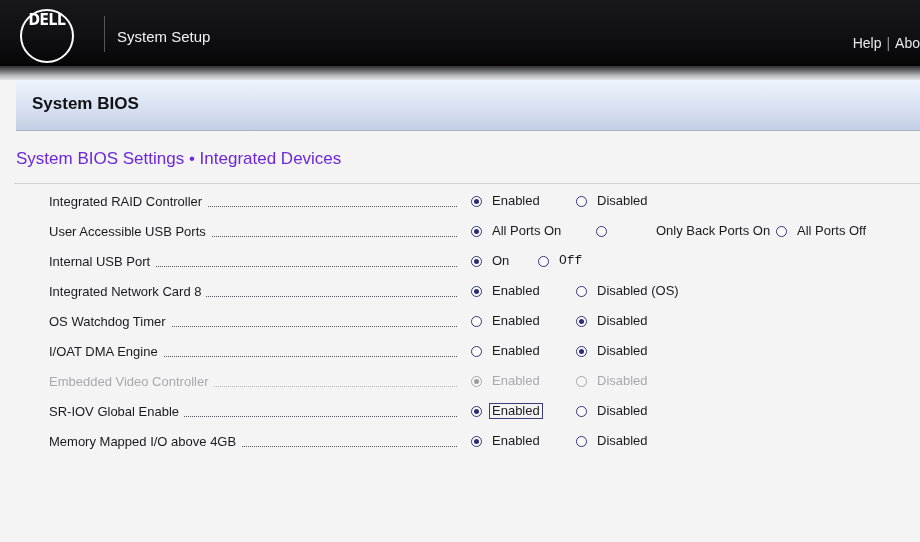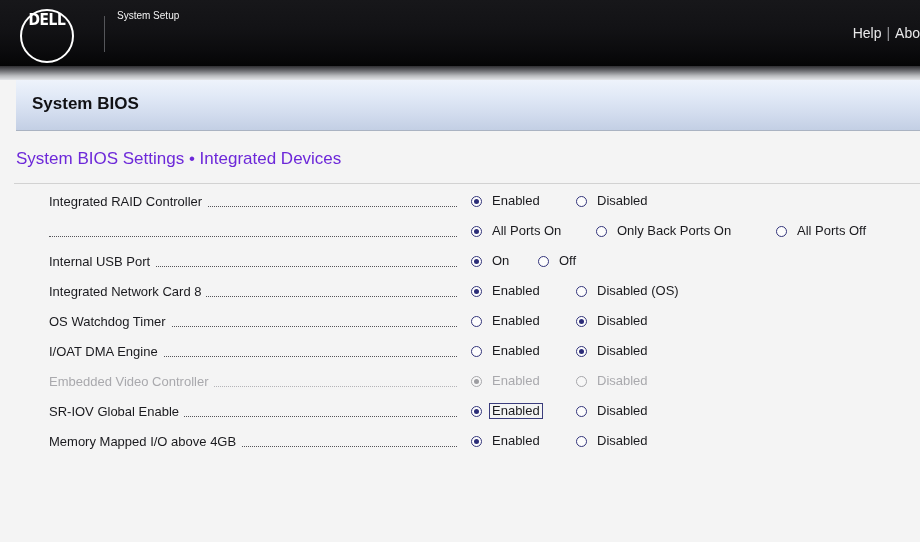--- a/index.html
+++ b/index.html
@@ -49,27 +49,27 @@
     transform: scaleX(0.92);
   }
   .topbar-divider {
     position: absolute;
     left: 104px; top: 16px;
     width: 1px; height: 36px;
     background: #55565a;
   }
   .topbar-title {
     position: absolute;
-    left: 117px; top: 10px;
+    left: 117px; top: 28px;
     color: #f2f2f2;
-    font-size: 10px;
+    font-size: 15px;
   }
   .topbar-links {
     position: absolute;
-    right: 0px; top: 25px;
+    right: 0px; top: 35px;
     color: #e9e9ea;
     font-size: 14px;
     white-space: nowrap;
   }
   .topbar-links .sep { color: #9a9b9f; padding: 0 5px; }
 
   
   .section-header {
     position: absolute;
     left: 0; top: 80px;
@@ -216,41 +216,42 @@
           <span class="radio on"></span>
           <span class="opt-label">Enabled</span>
         </div>
         <div class="opt" style="left: 560px;">
           <span class="radio"></span>
           <span class="opt-label">Disabled</span>
         </div>
       </div>
       <div class="row">
         <div class="leader"></div>
+        <div class="row-label">User Accessible USB Ports</div>
         <div class="opt" style="left: 455px;">
           <span class="radio on"></span>
           <span class="opt-label">All Ports On</span>
         </div>
-        <div class="opt" style="left: 580px;">
+        <div class="opt" style="left: 580px; gap: 39px;">
           <span class="radio"></span>
           <span class="opt-label">Only Back Ports On</span>
         </div>
         <div class="opt" style="left: 760px;">
           <span class="radio"></span>
           <span class="opt-label">All Ports Off</span>
         </div>
       </div>
       <div class="row">
         <div class="leader"></div>
         <div class="row-label">Internal USB Port</div>
         <div class="opt" style="left: 455px;">
           <span class="radio on"></span>
           <span class="opt-label">On</span>
         </div>
-        <div class="opt" style="left: 522px;">
+        <div class="opt" style="left: 522px; font-family: Liberation Mono, monospace;">
           <span class="radio"></span>
           <span class="opt-label">Off</span>
         </div>
       </div>
       <div class="row">
         <div class="leader"></div>
         <div class="row-label">Integrated Network Card 8</div>
         <div class="opt" style="left: 455px;">
           <span class="radio on"></span>
           <span class="opt-label">Enabled</span>

